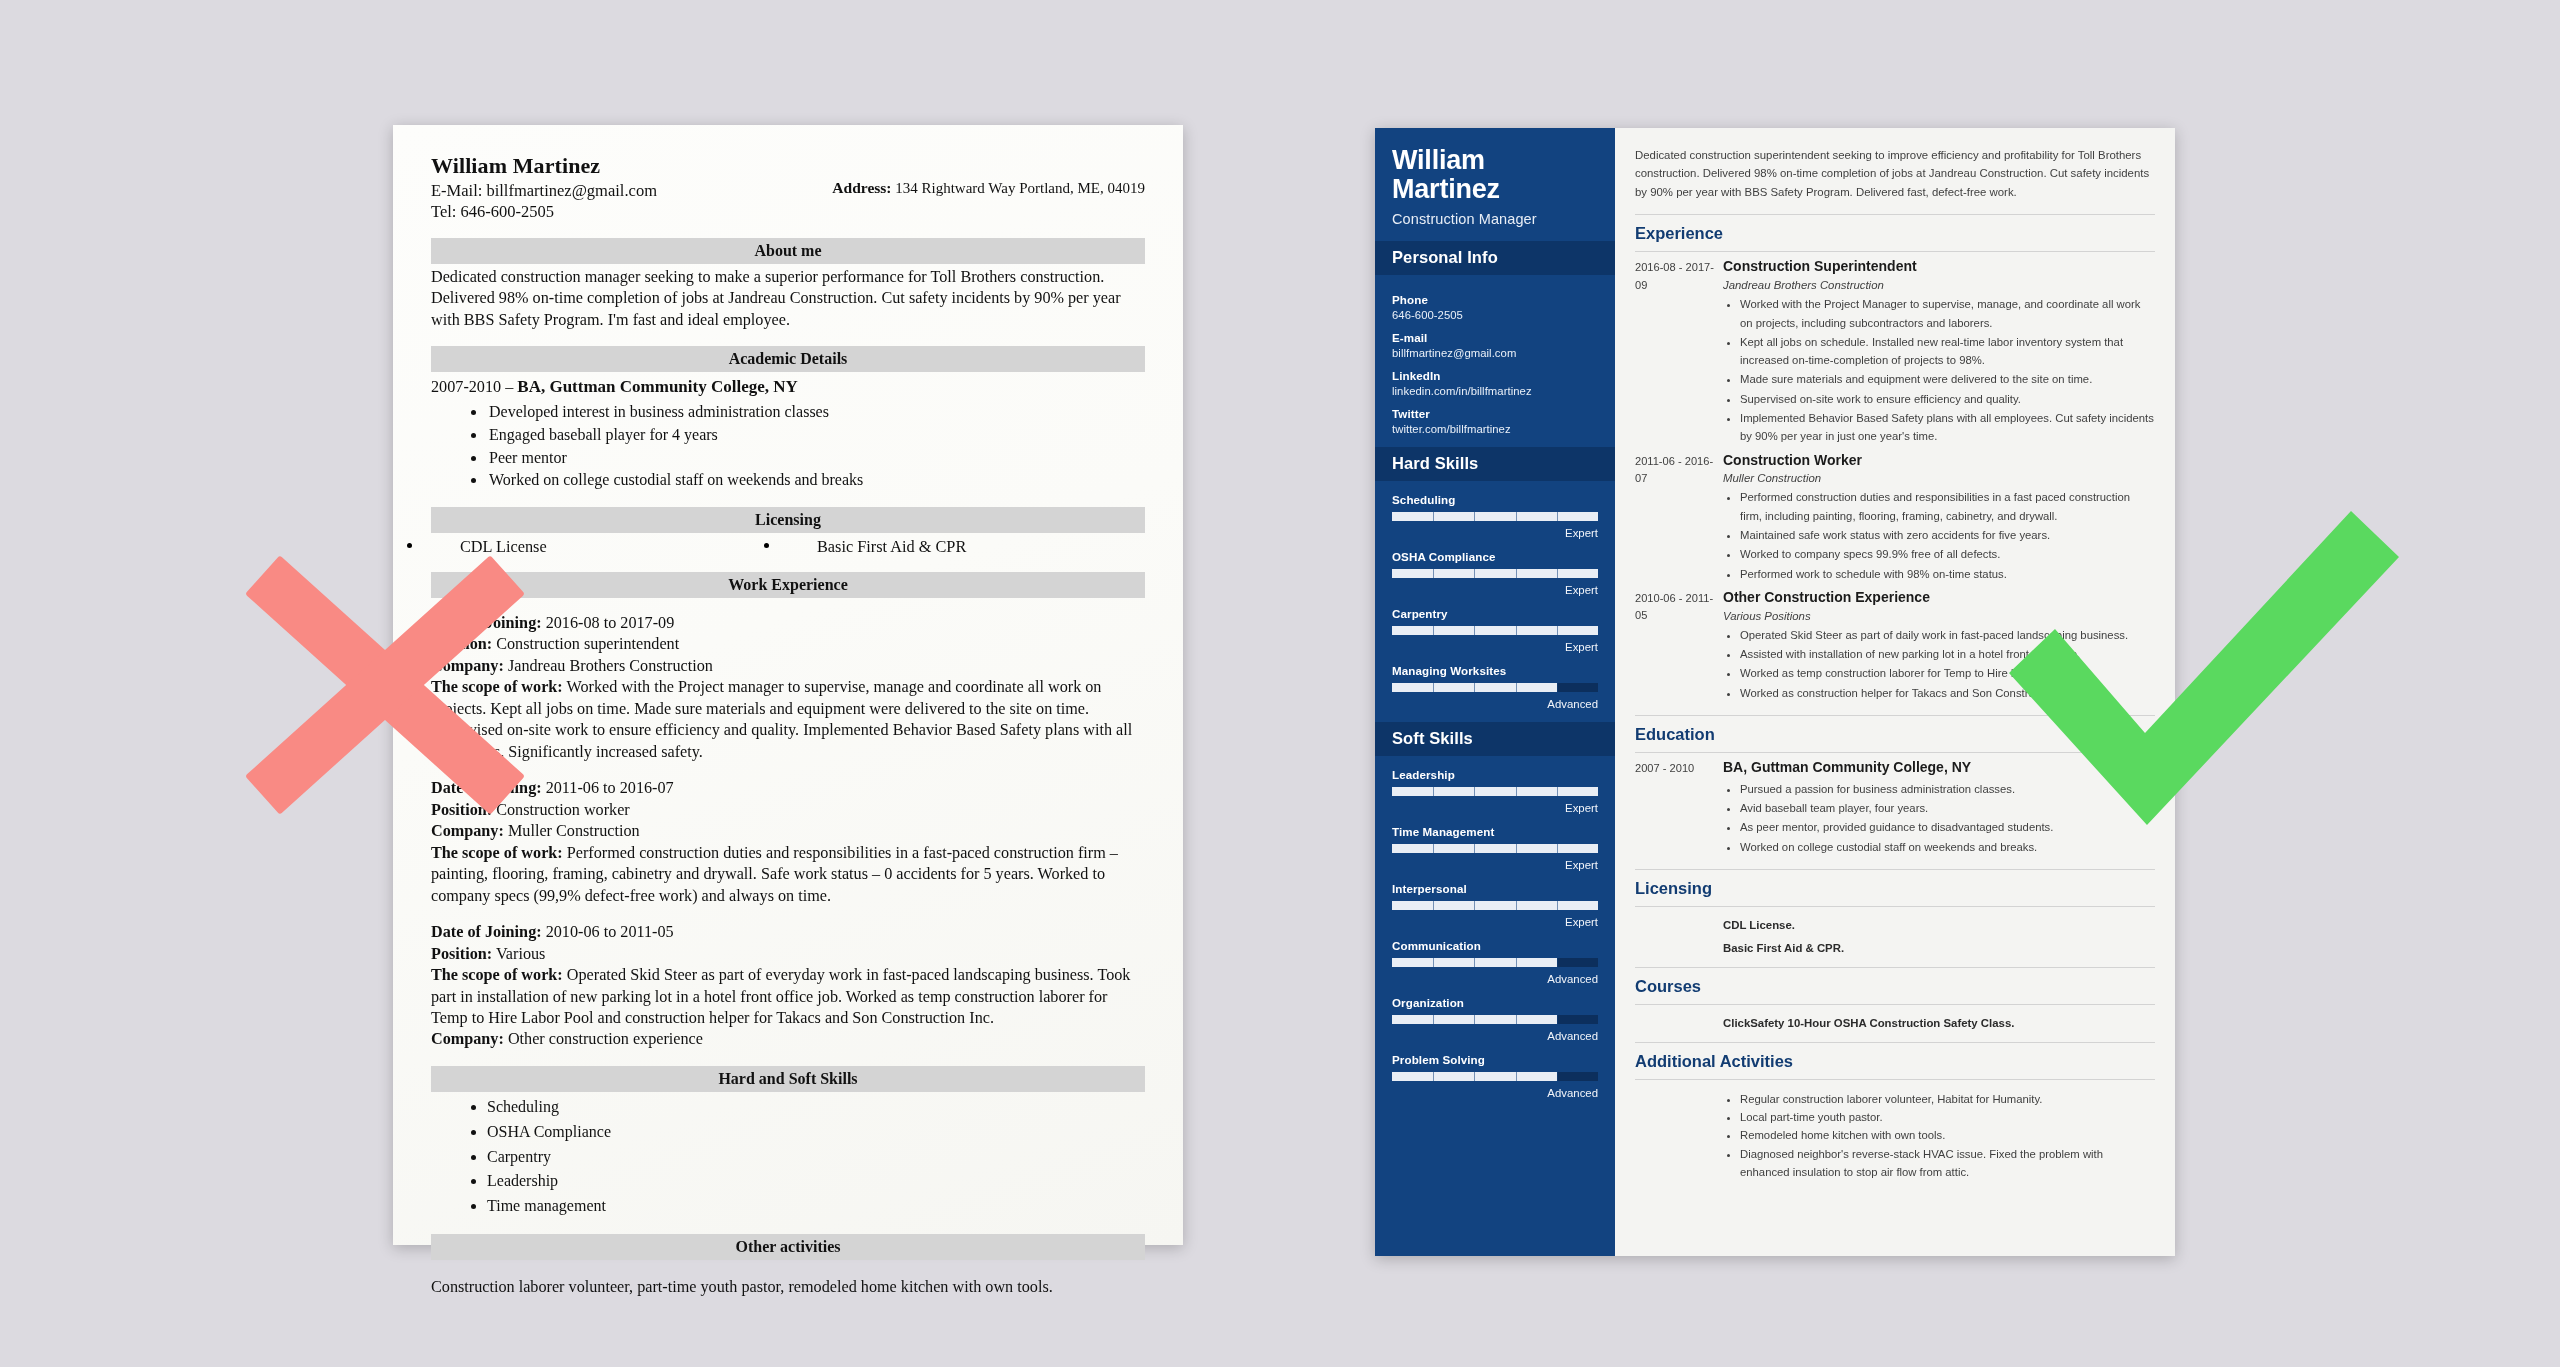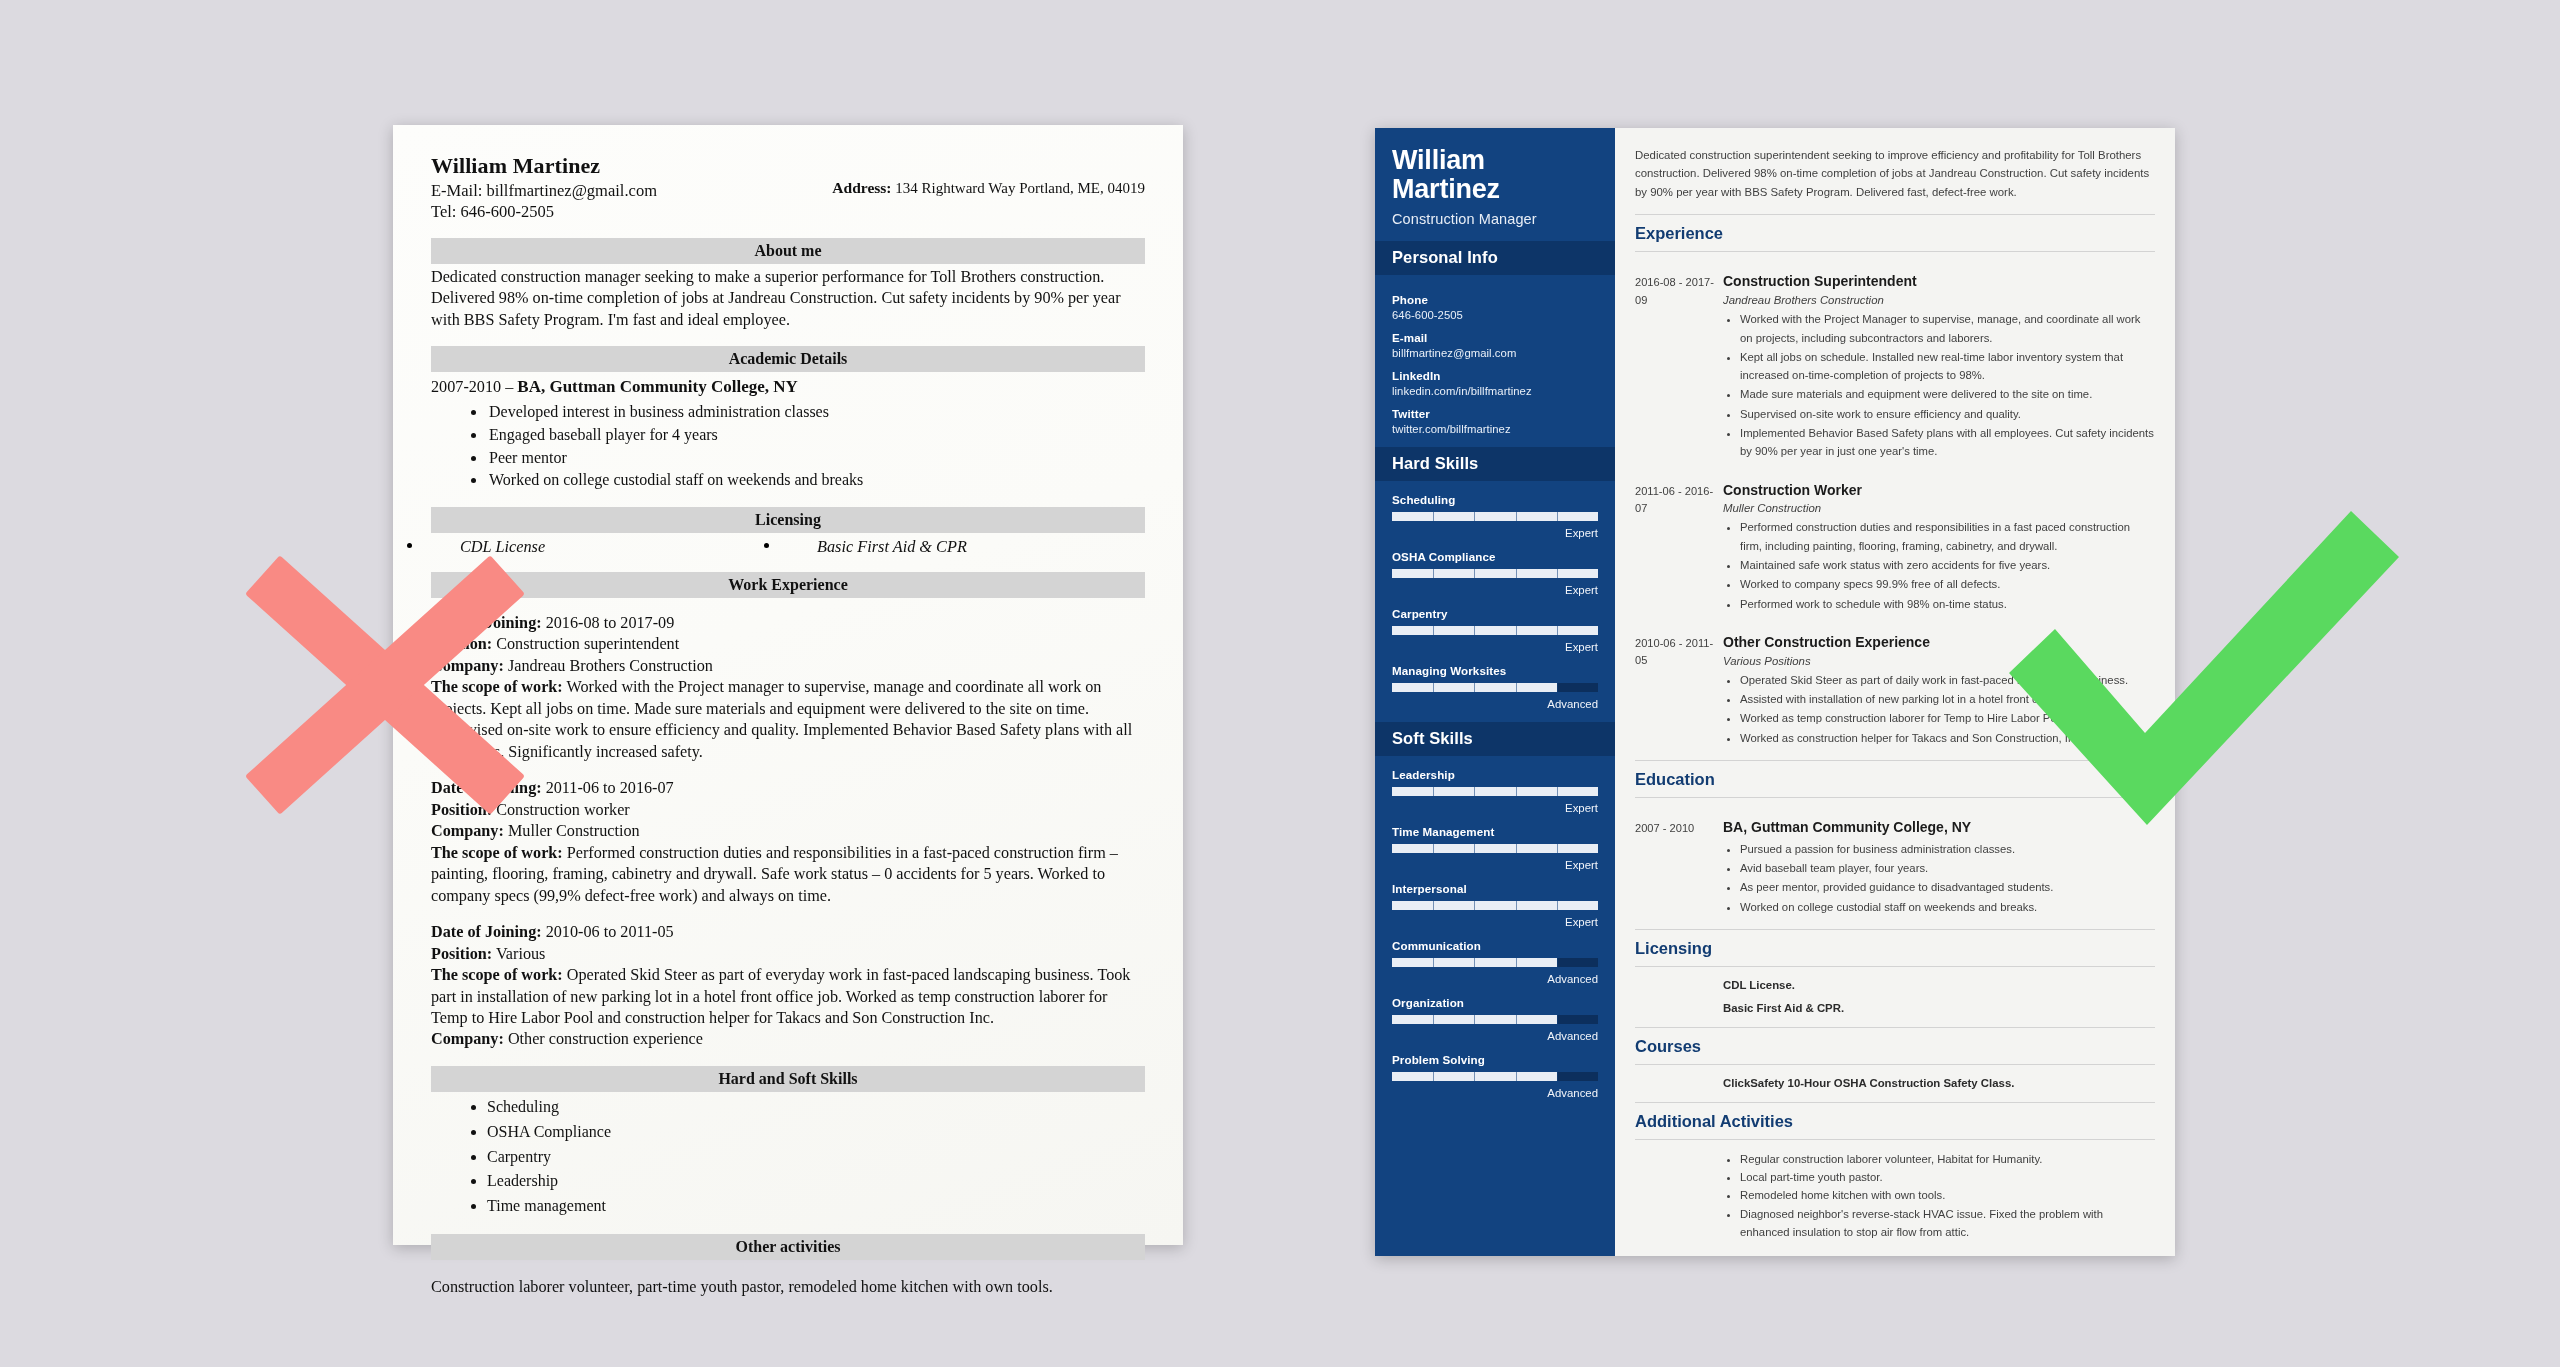--- a/index.html
+++ b/index.html
@@ -28,21 +28,21 @@
   .l-addr b{font-size:15.5px;}
   .l-bar{
     background:#d4d4d4;text-align:center;font-weight:bold;font-size:16px;
     padding:3px 0 3px 0;margin:15px 0 3px 0;line-height:1.25;
   }
   .l-para{font-size:16.2px;line-height:1.33;}
   .l-edu{font-size:16.2px;line-height:1.4;}
   .l-edu b{font-size:17px;}
   ul.l-ul{margin:2px 0 0 0;padding-left:56px;font-size:16px;line-height:1.42;}
   ul.l-ul li{padding-left:2px;}
-  .l-lic{display:flex;font-size:16.3px;margin-top:4px;font-style:italic;}
+  .l-lic{display:flex;font-size:16.3px;margin-top:4px;}
   .l-lic .cell{width:50%;display:flex;align-items:baseline;}
   .l-lic .dot{width:5px;height:5px;background:#000;border-radius:50%;margin-right:48px;margin-left:-24px;position:relative;top:-4px;flex:0 0 auto;}
   .l-job{font-size:16.2px;line-height:1.325;margin-top:15px;}
   .l-job:first-of-type{margin-top:2px;}
   .l-job b{font-weight:bold;}
   .l-other{font-size:16.2px;margin-top:18px;}
   ul.l-skills{margin:3px 0 0 0;padding-left:56px;font-size:16px;line-height:1.55;}
 
   
   .doc-right{
@@ -77,21 +77,21 @@
   .sk-seg{position:absolute;top:0;bottom:0;width:1px;background:#124380;opacity:.55;}
   .sk-lvl{font-size:11.4px;text-align:right;margin-top:6px;color:#f2f5fa;}
 
   .r-main{flex:1;padding:18px 20px 14px 20px;box-sizing:border-box;color:#3a3a3a;}
   .r-summary{font-size:11.4px;line-height:1.62;color:#3f3f3f;}
   .r-h2{
     font-size:16.5px;font-weight:bold;color:#123c72;
     border-top:1px solid #d3d3d3;border-bottom:1px solid #d3d3d3;
     padding:9px 0 8px 0;margin-top:13px;
   }
-  .r-entry{display:flex;margin-top:21px;}
+  .r-entry{display:flex;margin-top:6px;}
   .r-date{width:88px;flex:0 0 88px;font-size:11.1px;line-height:1.55;color:#3f3f3f;padding-top:1px;}
   .r-body{flex:1;}
   .r-role{font-size:14px;font-weight:bold;color:#1b1b1b;line-height:1.2;}
   .r-org{font-size:11.4px;font-style:italic;color:#3f3f3f;margin-top:4px;}
   ul.r-ul{margin:4px 0 0 0;padding-left:17px;font-size:11.3px;line-height:1.62;color:#3f3f3f;}
   ul.r-ul li{margin-top:1px;}
   .r-plain{font-size:11.4px;font-weight:bold;color:#2b2b2b;margin-top:11px;padding-left:88px;}
   .r-plain.first{margin-top:12px;}
   ul.r-ul-flat{margin:10px 0 0 0;padding-left:105px;font-size:11.3px;line-height:1.62;color:#3f3f3f;}
 

